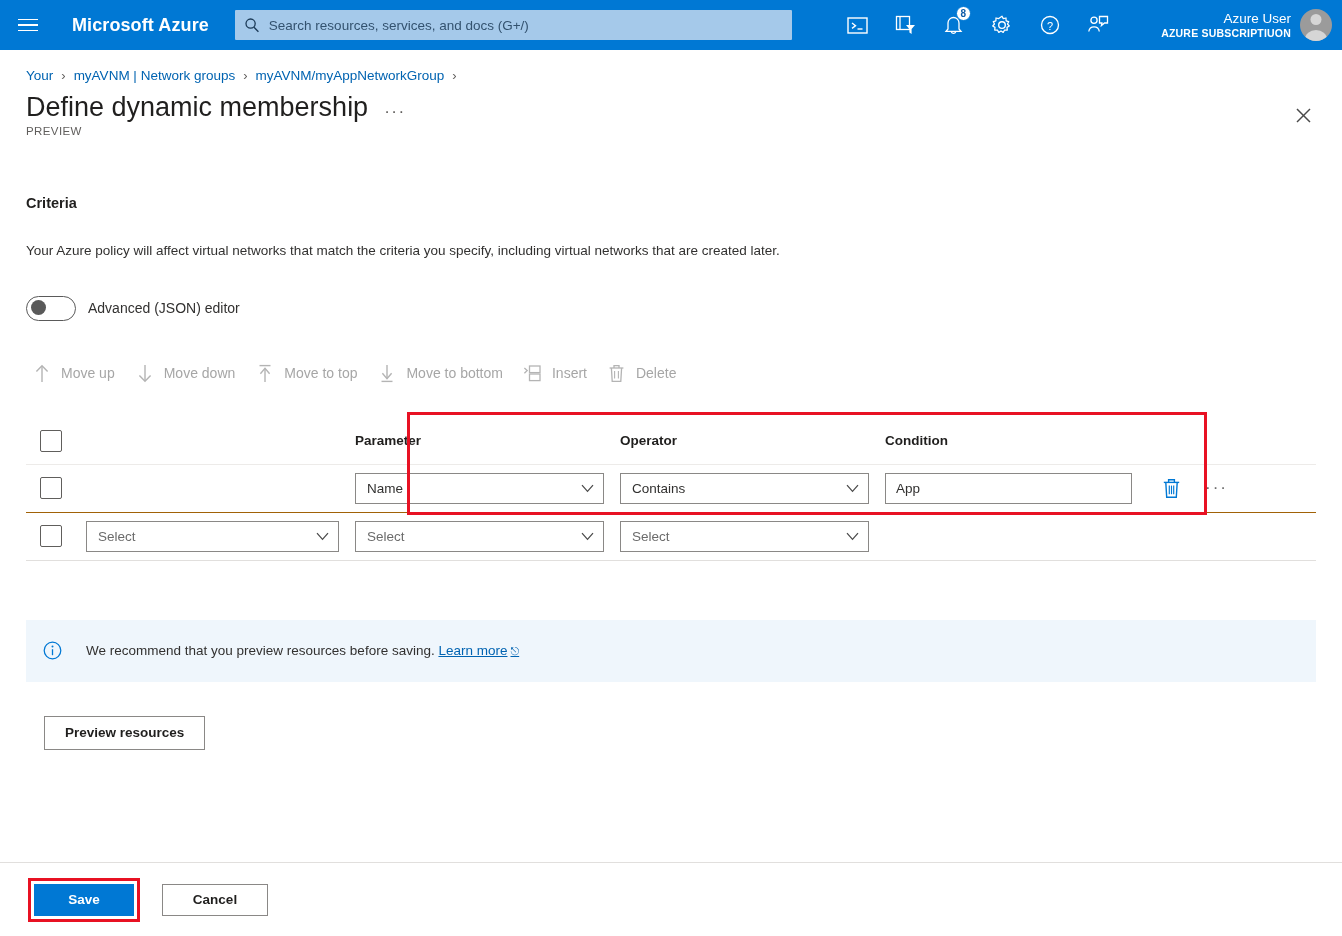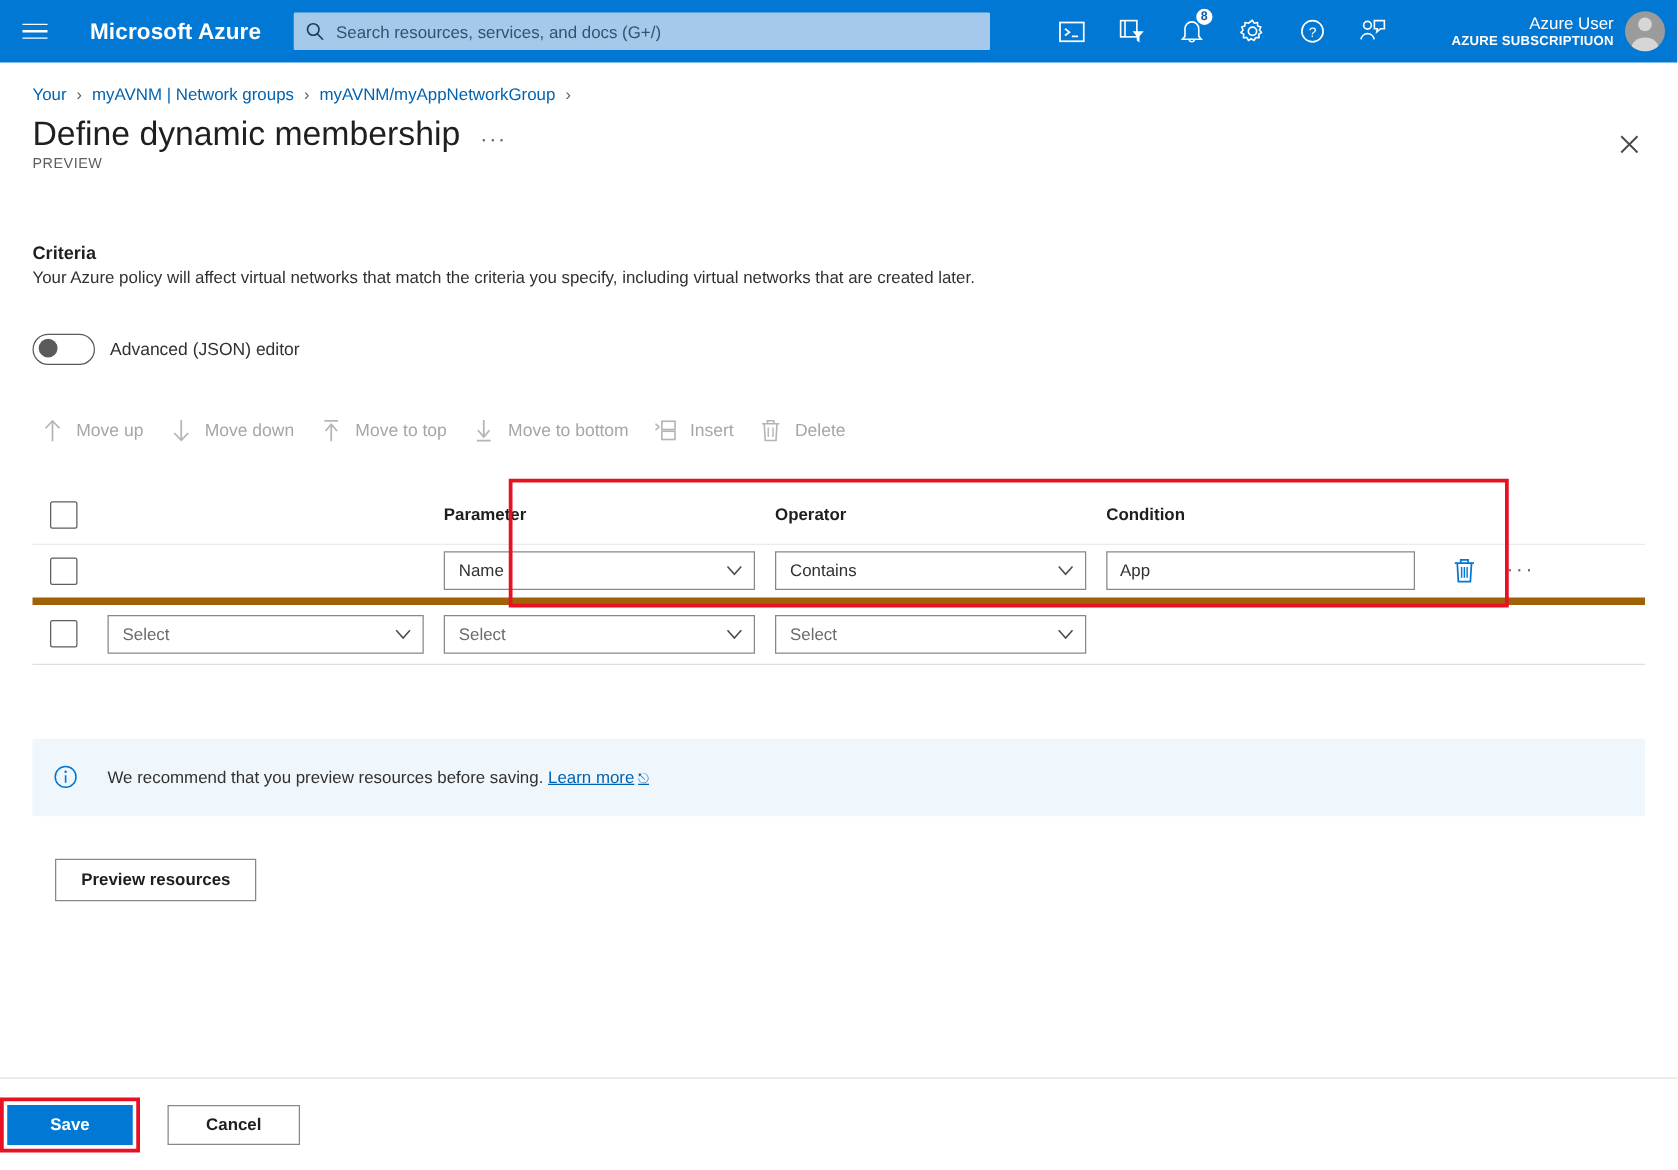--- a/index.html
+++ b/index.html
@@ -109,21 +109,21 @@
     display:flex; align-items:center; justify-content:center;
     color: #4a4a4a; cursor: pointer; font-size: 19px;
   }
 
   
   .content { padding: 0 26px; margin-top: 58px; }
   .para { font-size: 13.5px; color: #323130; line-height: 1.4; }
   .link { color: #0063b1; text-decoration: none; cursor: pointer; }
   .extlink-ic { font-size: 11px; margin-left: 3px; }
   .section-head { font-size: 14.5px; font-weight: bold; color: #201f1e; margin-top: 23px; }
-  .para2 { margin-top: 2px; }
+  .para2 { margin-top: 31px; }
 
   
   .togglerow { display: flex; align-items: center; gap: 12px; margin-top: 35px; }
   .toggle {
     width: 50px; height: 25px; border-radius: 13px;
     border: 1.4px solid #5a5a5a; background: #ffffff;
     position: relative; cursor: pointer;
   }
   .toggle .knob {
     position: absolute; left: 4px; top: 3.6px;
@@ -137,21 +137,21 @@
     display: flex; align-items: center; gap: 9px;
     padding: 6px 14px 6px 6px;
     color: #a6a6a6; font-size: 14px; cursor: default;
   }
   .tb-ic { width: 20px; height: 21px; display: flex; align-items: center; justify-content: center; }
 
   
   .tablewrap { margin-top: 28px; position: relative; }
   .trow { display: flex; align-items: center; height: 48px; }
   .trow.hdr { height: 47px; border-bottom: 1px solid #edebe9; }
-  .trow.r1 { height: 48px; border-bottom: 6px solid #a16207; }
+  .trow.r1 { height: 48px; border-bottom: 1px solid #a16207; }
   .trow.r2 { height: 48px; border-bottom: 1px solid #e1dfdd; }
 
   .cb-cell { width: 60px; display: flex; align-items: center; padding-left: 14px; }
   .cbox {
     width: 22px; height: 22px; border: 1.4px solid #605e5c;
     border-radius: 2px; background: #ffffff; cursor: pointer;
   }
 
   .c-logic { width: 269px; padding-right: 16px; }
   .c-param { width: 265px; padding-right: 16px; }
@@ -205,21 +205,21 @@
     font-family: "Liberation Sans", sans-serif; font-size: 13.5px;
     color: #201f1e; cursor: pointer; padding: 0 18px; font-weight: bold;
   }
   .preview-btn-wrap { margin-top: 34px; padding-left: 18px; }
   #preview-resources-button { height: 34px; padding: 0 20px; }
 
   
   .footer {
     position: absolute; left: 0; bottom: 0; width: 100%; height: 74px;
     background: #ffffff; border-top: 1px solid #e1dfdd;
-    display: flex; align-items: center; gap: 22px;
+    display: flex; align-items: center; padding-left: 28px; gap: 22px;
   }
   .save-wrap { position: relative; padding: 6px; }
   .save-outline {
     position: absolute; inset: 0;
     border: 3px solid #e81123; pointer-events: none;
   }
   #save-button {
     background: #0078d4; border: 1px solid #0078d4; color: #ffffff;
     height: 32px; min-width: 100px; font-weight: bold;
   }

